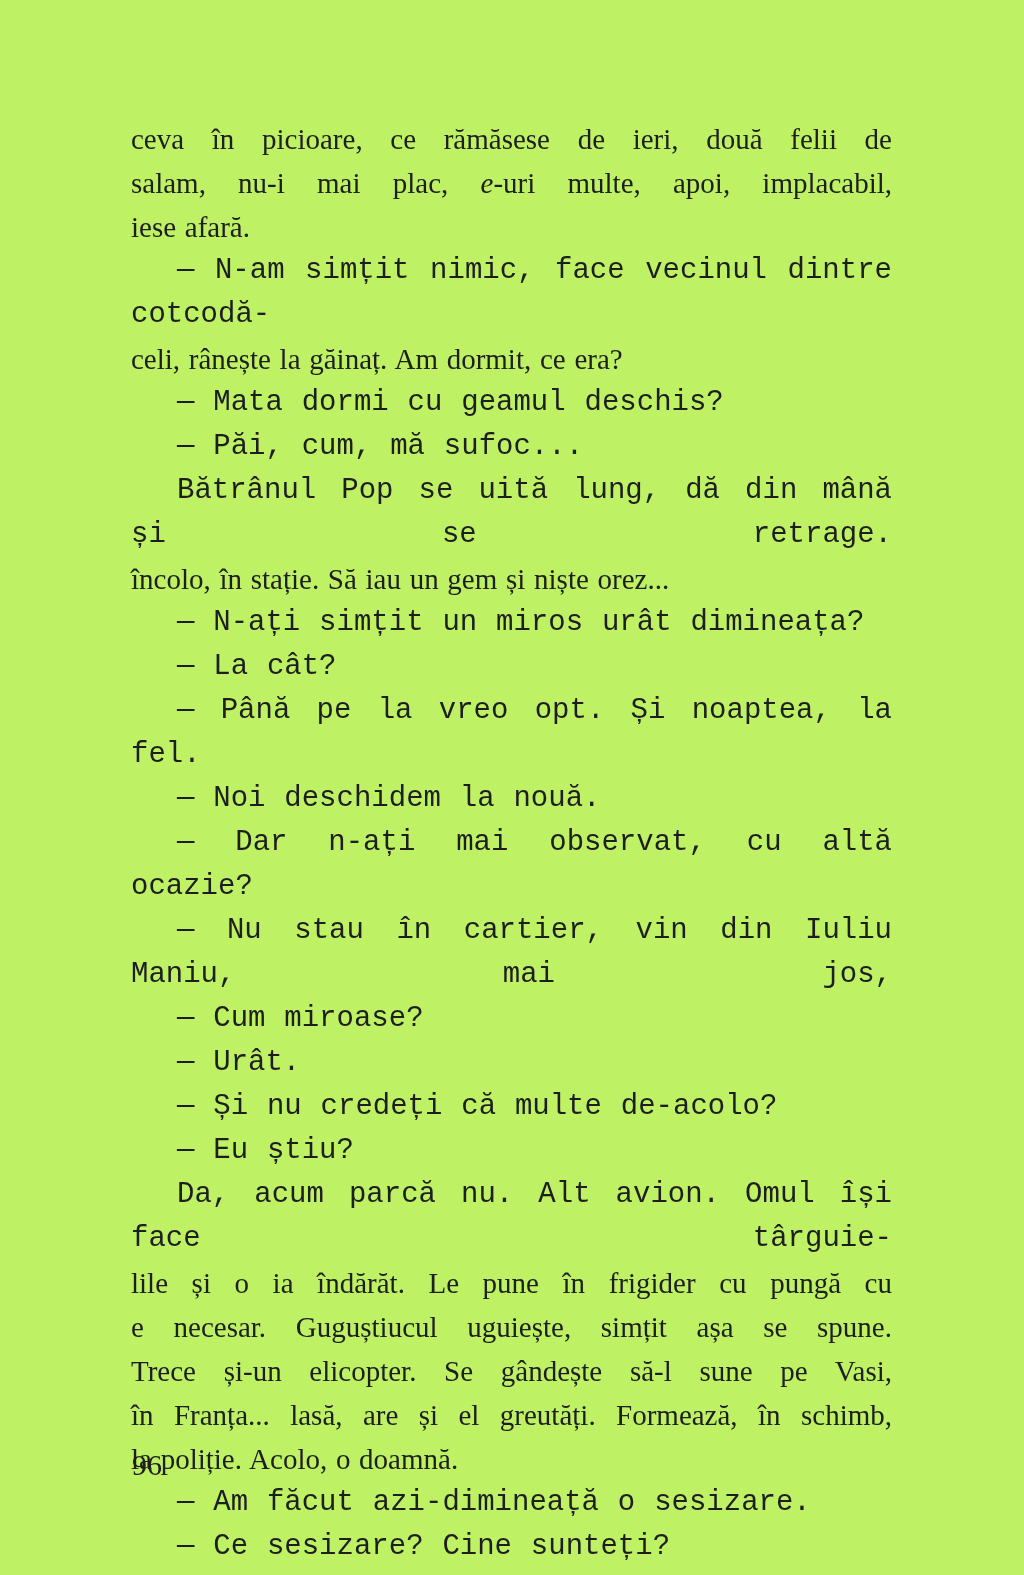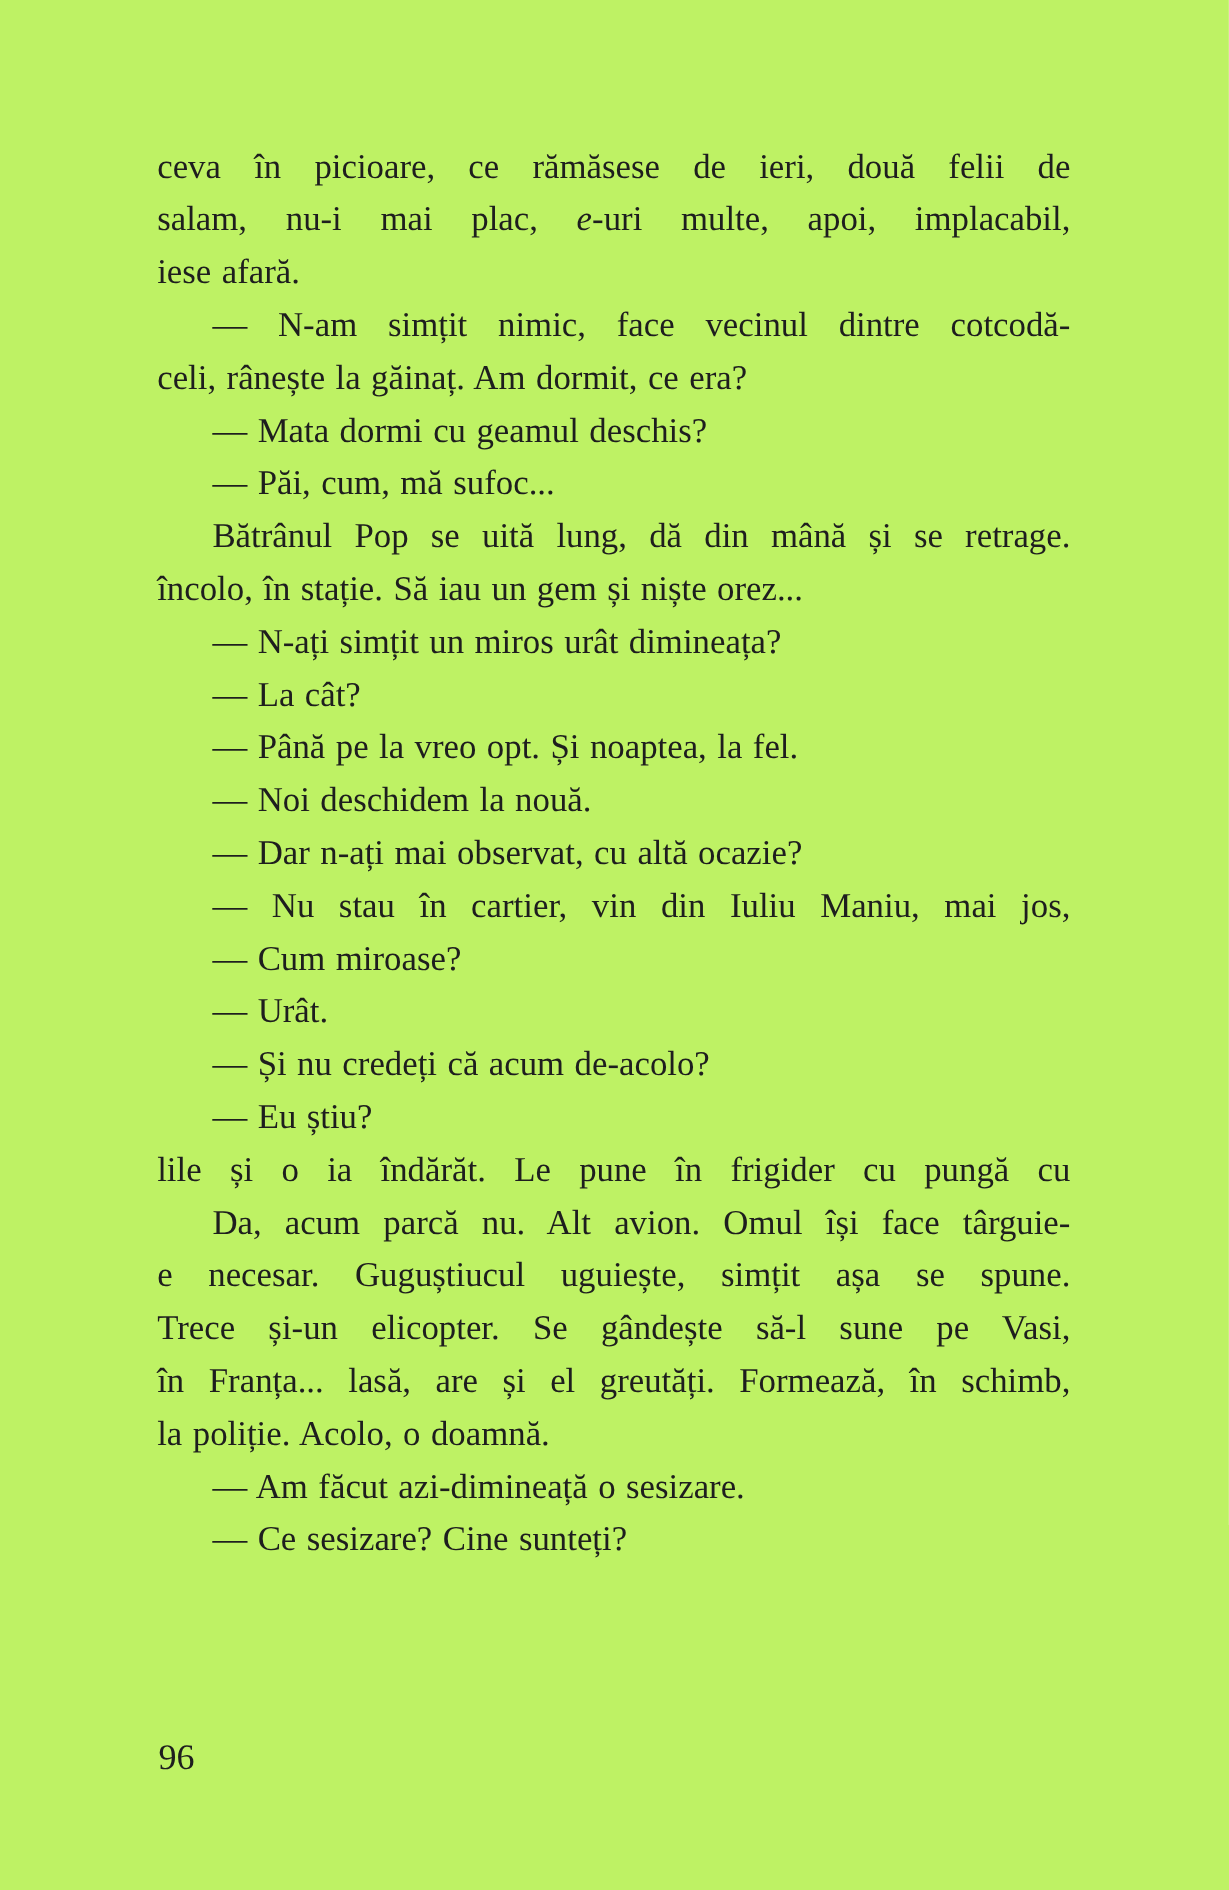--- a/index.html
+++ b/index.html
@@ -26,21 +26,21 @@
     line-height: 44px;
   }
   .para { margin: 0; padding: 0; }
   .line {
     text-align: justify;
     text-align-last: justify;
     word-spacing: 0.05em;
     white-space: normal;
   }
   .line.last { text-align-last: left; }
-  .line.indent { text-indent: 46px; }
+  .line.indent { text-indent: 46px; font-family: Liberation Mono, monospace; }
   .line em { font-style: italic; }
   .page-number {
     position: absolute;
     left: 132px;
     top: 1448px;
     font-size: 30px;
     line-height: 34px;
     text-align: center;
   }
 </style>
@@ -86,28 +86,28 @@
       <div class="para">
         <div class="line indent"><span>— Nu stau în cartier, vin din Iuliu Maniu, mai jos,</span></div>
       </div>
       <div class="para">
         <div class="line last indent"><span>— Cum miroase?</span></div>
       </div>
       <div class="para">
         <div class="line last indent"><span>— Urât.</span></div>
       </div>
       <div class="para">
-        <div class="line last indent"><span>— Și nu credeți că acum de-acolo?</span></div>
+        <div class="line last indent"><span>— Și nu credeți că multe de-acolo?</span></div>
       </div>
       <div class="para">
         <div class="line last indent"><span>— Eu știu?</span></div>
       </div>
       <div class="para">
+        <div class="line indent"><span>Da, acum parcă nu. Alt avion. Omul își face târguie-</span></div>
         <div class="line"><span>lile și o ia îndărăt. Le pune în frigider cu pungă cu</span></div>
-        <div class="line indent"><span>Da, acum parcă nu. Alt avion. Omul își face târguie-</span></div>
         <div class="line"><span>e necesar. Guguștiucul uguiește, simțit așa se spune.</span></div>
         <div class="line"><span>Trece și-un elicopter. Se gândește să-l sune pe Vasi,</span></div>
         <div class="line"><span>în Franța... lasă, are și el greutăți. Formează, în schimb,</span></div>
         <div class="line last"><span>la poliție. Acolo, o doamnă.</span></div>
       </div>
       <div class="para">
         <div class="line last indent"><span>— Am făcut azi-dimineață o sesizare.</span></div>
       </div>
       <div class="para">
         <div class="line last indent"><span>— Ce sesizare? Cine sunteți?</span></div>

